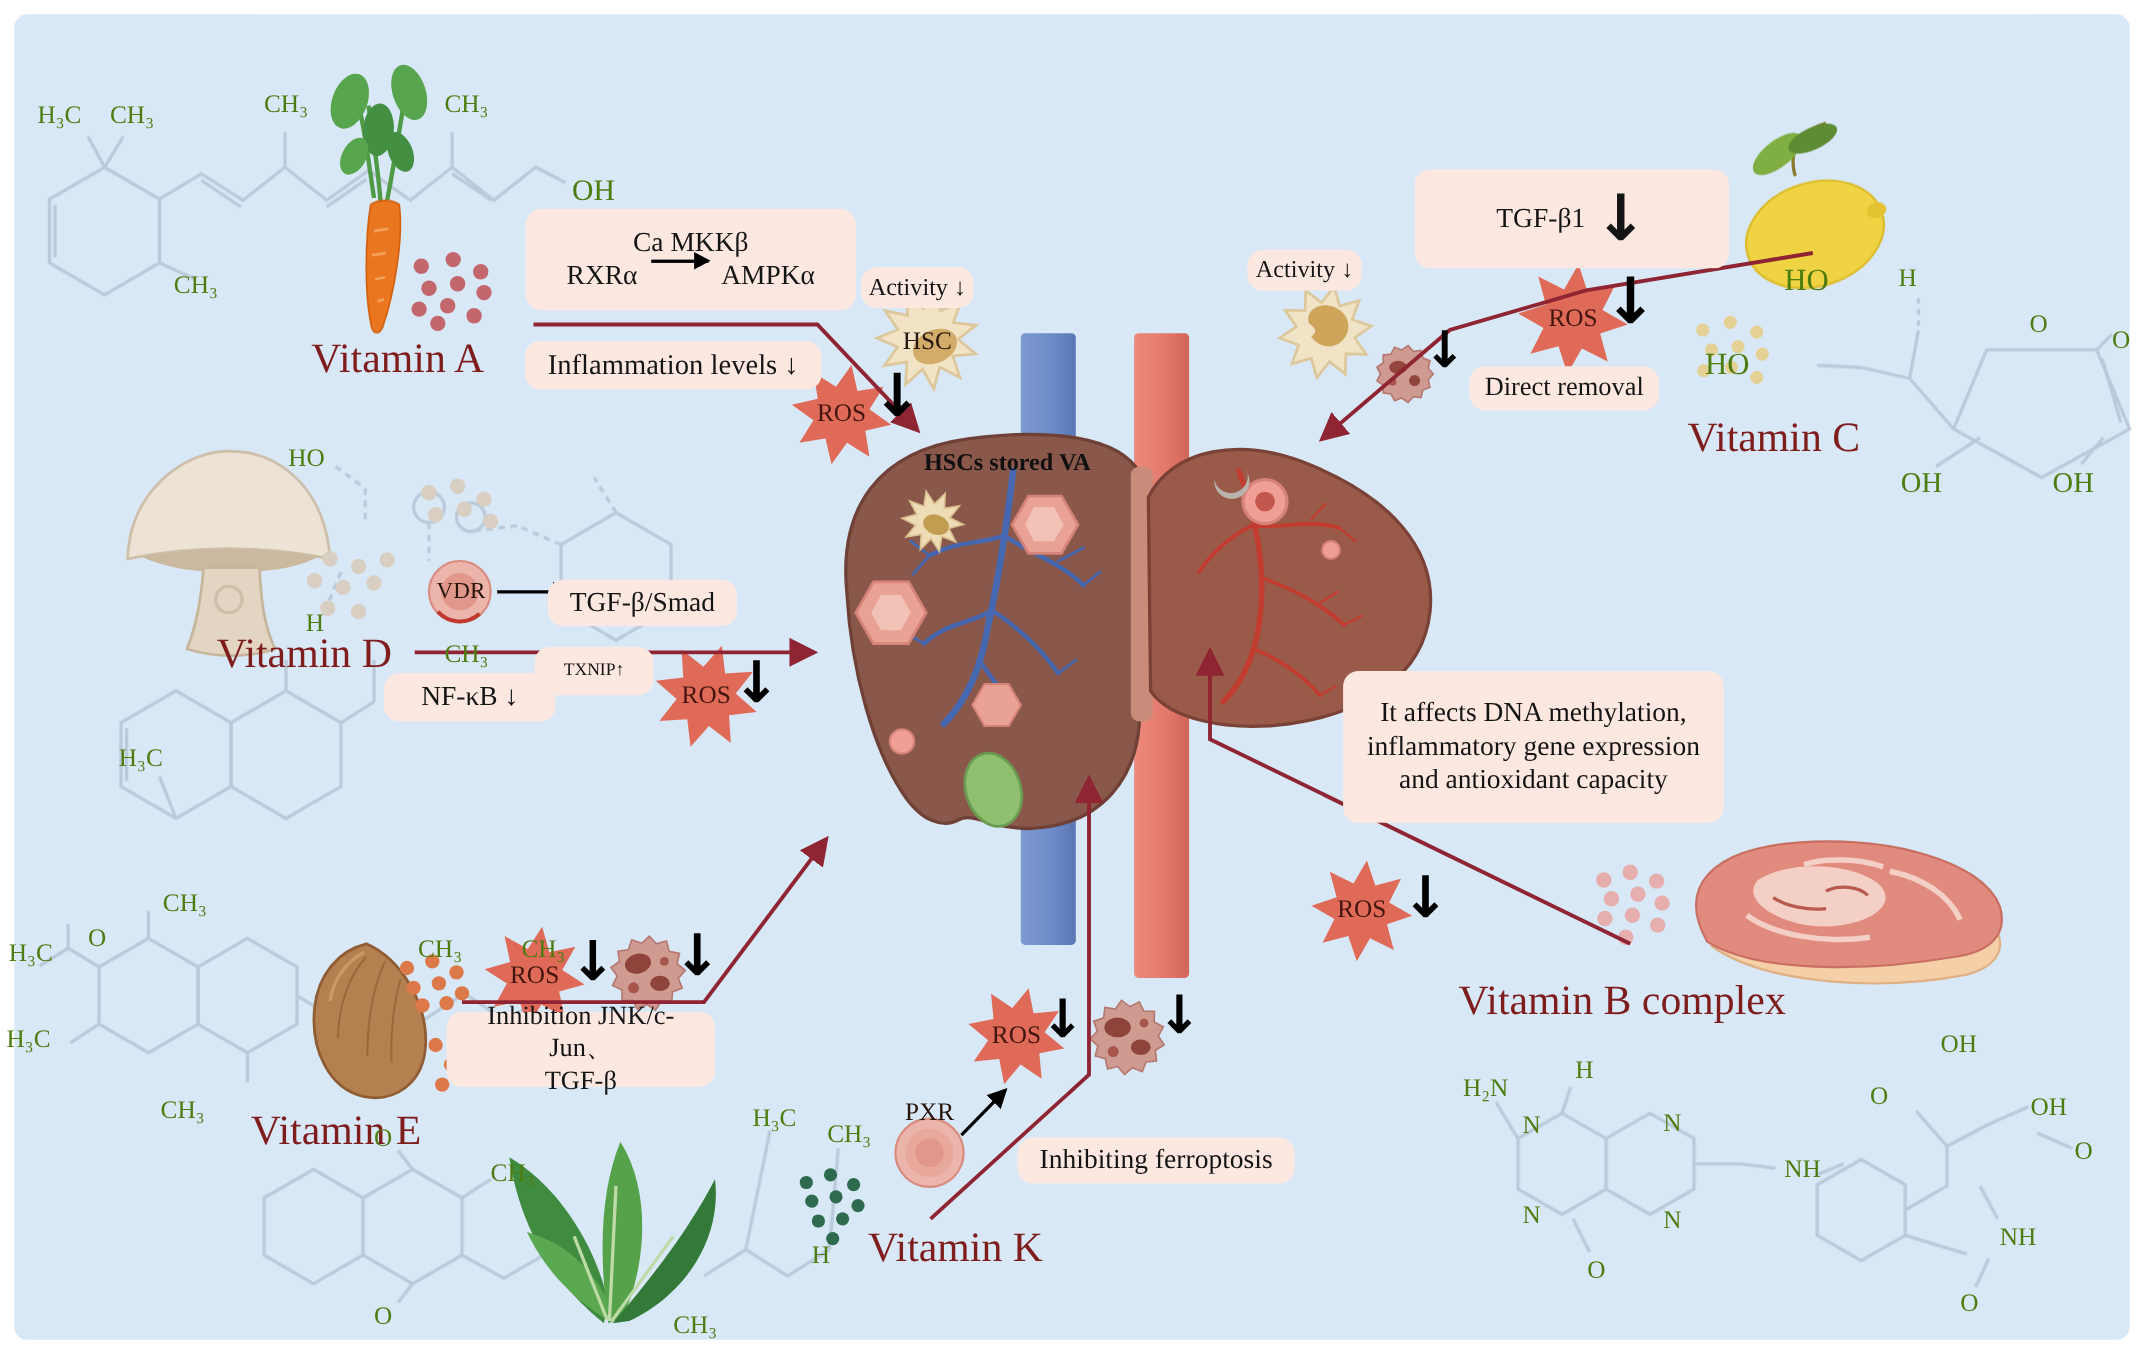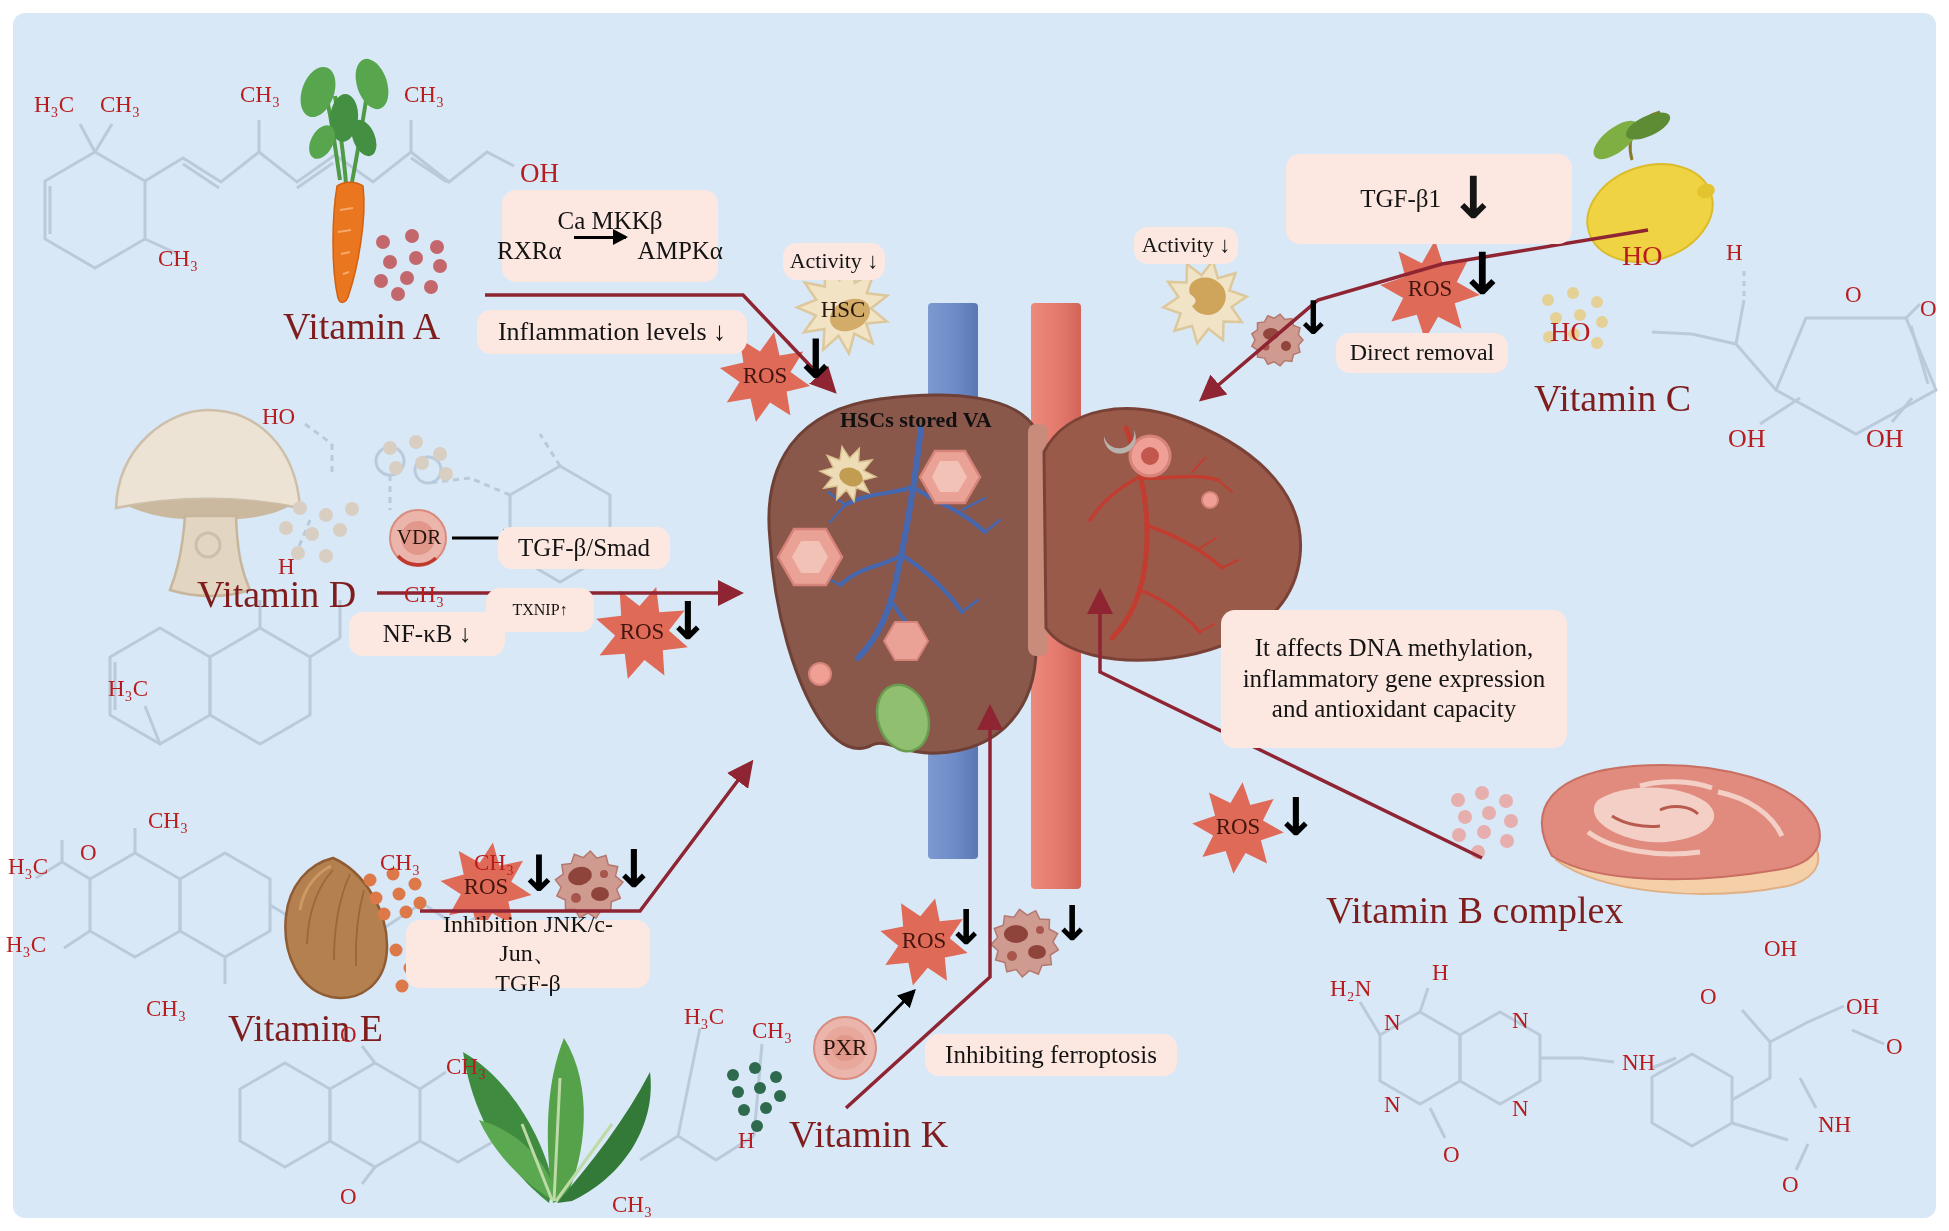--- a/index.html
+++ b/index.html
@@ -10,21 +10,21 @@
 .box{position:absolute;z-index:2;background:#fce8e1;border-radius:14px;display:flex;align-items:center;justify-content:center;text-align:center;color:#141414;font-size:25px;line-height:1.22;padding:3px 12px}
 .box .col{display:flex;flex-direction:column;align-items:center;justify-content:center}
 .row{display:flex;align-items:flex-start;justify-content:center}
 .harrow{display:inline-block;position:relative;width:52px;height:3px;background:#000;margin:0 12px}
 .harrow:after{content:"";position:absolute;right:-2px;top:-7px;width:0;height:0;border-left:15px solid #000;border-top:8px solid transparent;border-bottom:8px solid transparent}
 .vlabel{position:absolute;z-index:2;color:#7f1d1d;font-size:38px;white-space:nowrap}
 .rostext{position:absolute;z-index:2;width:84px;text-align:center;font-size:23px;color:#43150f}
 .celltext{position:absolute;z-index:2;text-align:center;color:#27150c}
 .dn{position:absolute;z-index:2;font-family:"DejaVu Sans",sans-serif;font-weight:700;color:#000;line-height:.9}
 .bigdn{font-family:"DejaVu Sans",sans-serif;font-weight:700;font-size:58px;line-height:.85;margin-left:8px}
-.fl{position:absolute;z-index:2;color:#b91c1c;font-size:23px;white-space:nowrap}
+.fl{position:absolute;z-index:2;color:#4d7c0f;font-size:23px;white-space:nowrap}
 .stored{position:absolute;z-index:2;color:#101010;font-size:22px;font-weight:600}
 </style>
 </head>
 <body>
 
 <div class="board"></div>
 
 <svg class="layer" viewBox="0 0 1949 1231">
   <defs>
     <marker id="mred" viewBox="0 0 10 10" refX="8.5" refY="5" markerWidth="7.5" markerHeight="7.5" orient="auto-start-reverse">
@@ -298,21 +298,21 @@
     <polyline points="420,911 640,911 751,763" marker-end="url(#mred)"></polyline>
     <polyline points="846,1108 990,977 990,708" marker-end="url(#mred)"></polyline>
     <polyline points="1482,858 1100,672 1100,592" marker-end="url(#mred)"></polyline>
   </g>
   <g stroke="#000" stroke-width="3" fill="none">
     <line x1="452" y1="538" x2="518" y2="538" marker-end="url(#mblk)"></line>
     <line x1="874" y1="1032" x2="914" y2="991" marker-end="url(#mblk)"></line>
   </g>
 </svg>
 
-<div class="box" style="left:502px;top:190px;width:216px;height:92px">
+<div class="box" style="left:478px;top:190px;width:300px;height:92px">
   <div class="col">
     <div>Ca MKKβ</div>
     <div class="row">
       <span>RXRα</span>
       <span class="harrow"></span>
       <span>AMPKα</span>
     </div>
   </div>
 </div>
 <div class="box" style="left:477px;top:310px;width:270px;height:44px;font-size:26px">Inflammation levels ↓</div>
@@ -348,21 +348,21 @@
   <div class="col">
     <div>Inhibition JNK/c-Jun、</div>
     <div>TGF-β</div>
   </div>
 </div>
 <div class="vlabel" style="left:228px;top:1006px">Vitamin E</div>
 <div class="rostext" style="left:444px;top:874px">ROS</div>
 <div class="dn" style="left:518px;top:852px;font-size:50px">↓</div>
 <div class="dn" style="left:612px;top:846px;font-size:52px">↓</div>
 
-<div class="celltext" style="left:812px;top:1035px;width:66px;font-size:23px">PXR</div>
+<div class="celltext" style="left:812px;top:998px;width:66px;font-size:23px">PXR</div>
 <div class="box" style="left:925px;top:1034px;width:252px;height:42px">Inhibiting ferroptosis</div>
 <div class="vlabel" style="left:789px;top:1112px">Vitamin K</div>
 <div class="rostext" style="left:882px;top:928px">ROS</div>
 <div class="dn" style="left:946px;top:906px;font-size:48px">↓</div>
 <div class="dn" style="left:1052px;top:902px;font-size:48px">↓</div>
 
 <div class="box" style="left:1221px;top:610px;width:346px;height:138px">
   <div class="col">
     <div>It affects DNA methylation,</div>
     <div>inflammatory gene expression</div>

